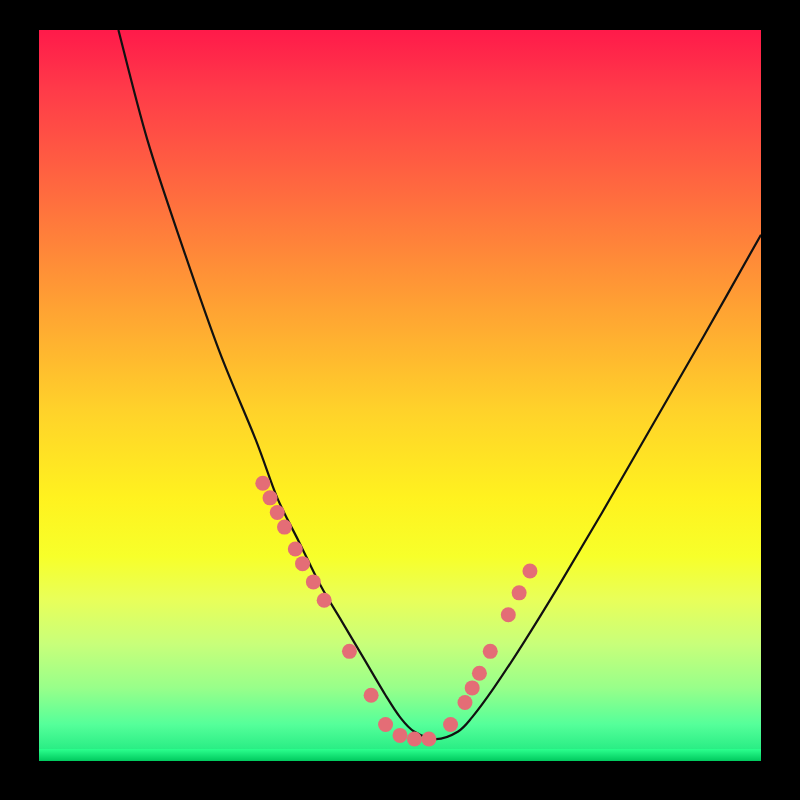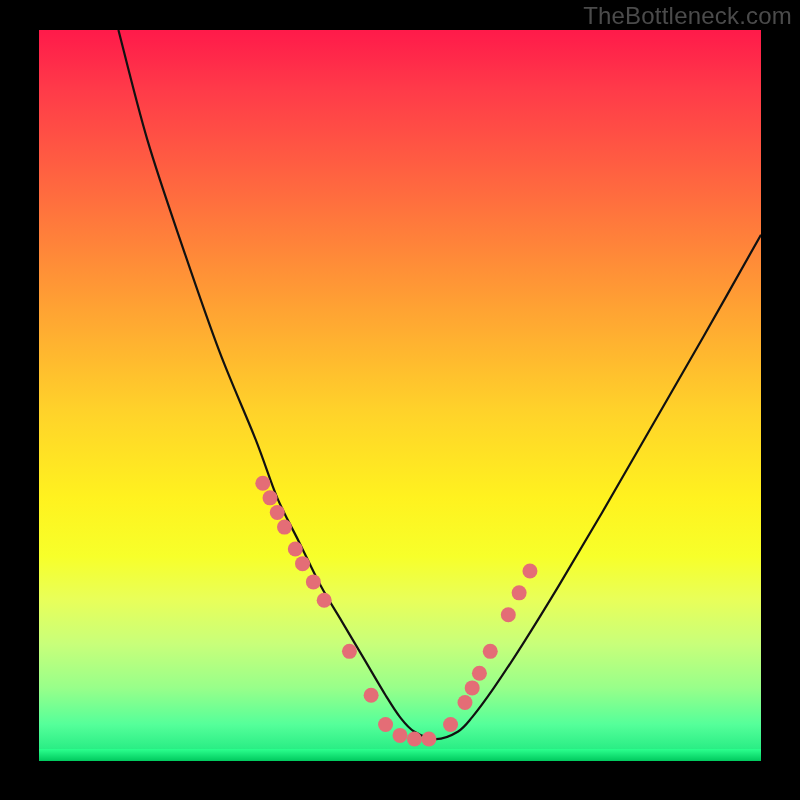--- a/index.html
+++ b/index.html
@@ -78,21 +78,20 @@
   .dot {
     fill: #e46d76;
     stroke: none;
   }
 </style>
 </head>
 <body>
 
 <div class="frame">
 
-  <div class="watermark">TheBottleneck.com</div>
 
   <div class="plot-area">
     <div class="gradient"></div>
     <div class="green-strip"></div>
 
     <svg class="curve" viewBox="0 0 722 731" preserveAspectRatio="none">
       <path id="curvePath" class="curve-path" d="M 79.42,0 C 84.23333333333333,18.274999999999995 97.47,73.09999999999997 108.3,109.64999999999998 C 119.13,146.2 132.36666666666667,183.96833333333333 144.4,219.3 C 156.43333333333334,254.6316666666667 168.46666666666667,289.9633333333333 180.5,321.64 C 192.53333333333333,353.31666666666666 206.97333333333333,384.99333333333334 216.6,409.36 C 226.22666666666666,433.7266666666667 231.04000000000002,450.78333333333336 238.26000000000002,467.84000000000003 C 245.48000000000002,484.8966666666667 252.70000000000002,497.08000000000004 259.92,511.70000000000005 C 267.14,526.32 274.36,542.1583333333333 281.58,555.56 C 288.79999999999995,568.9616666666666 296.02,579.9266666666667 303.24,592.11 C 310.46000000000004,604.2933333333333 317.68000000000006,616.4766666666667 324.90000000000003,628.66 C 332.12,640.8433333333332 340.54333333333335,655.4633333333334 346.56,665.21 C 352.57666666666665,674.9566666666667 356.18666666666667,681.0483333333333 361,687.14 C 365.81333333333333,693.2316666666667 369.42333333333335,698.105 375.44,701.76 C 381.45666666666665,705.415 389.88,709.07 397.1,709.07 C 404.32000000000005,709.07 412.74333333333334,705.415 418.76,701.76 C 424.77666666666664,698.105 427.18333333333334,694.45 433.2,687.14 C 439.21666666666664,679.8299999999999 446.43666666666667,670.0833333333333 454.86,657.9 C 463.28333333333336,645.7166666666667 472.91,631.0966666666666 483.74,614.04 C 494.57,596.9833333333333 506.60333333333335,577.4899999999999 519.84,555.56 C 533.0766666666667,533.63 547.5166666666667,509.2633333333333 563.16,482.46 C 578.8033333333333,455.65666666666664 596.8533333333332,423.98 613.6999999999999,394.74 C 630.5466666666666,365.5 646.19,338.6966666666667 664.24,307.02000000000004 C 682.29,275.34333333333336 712.3733333333333,221.73666666666674 722,204.68000000000006"></path>
       <g id="dots">
           <circle cx="223.82" cy="453.21999999999997" r="7.5" class="dot"></circle>
           <circle cx="231.04" cy="467.84000000000003" r="7.5" class="dot"></circle>

